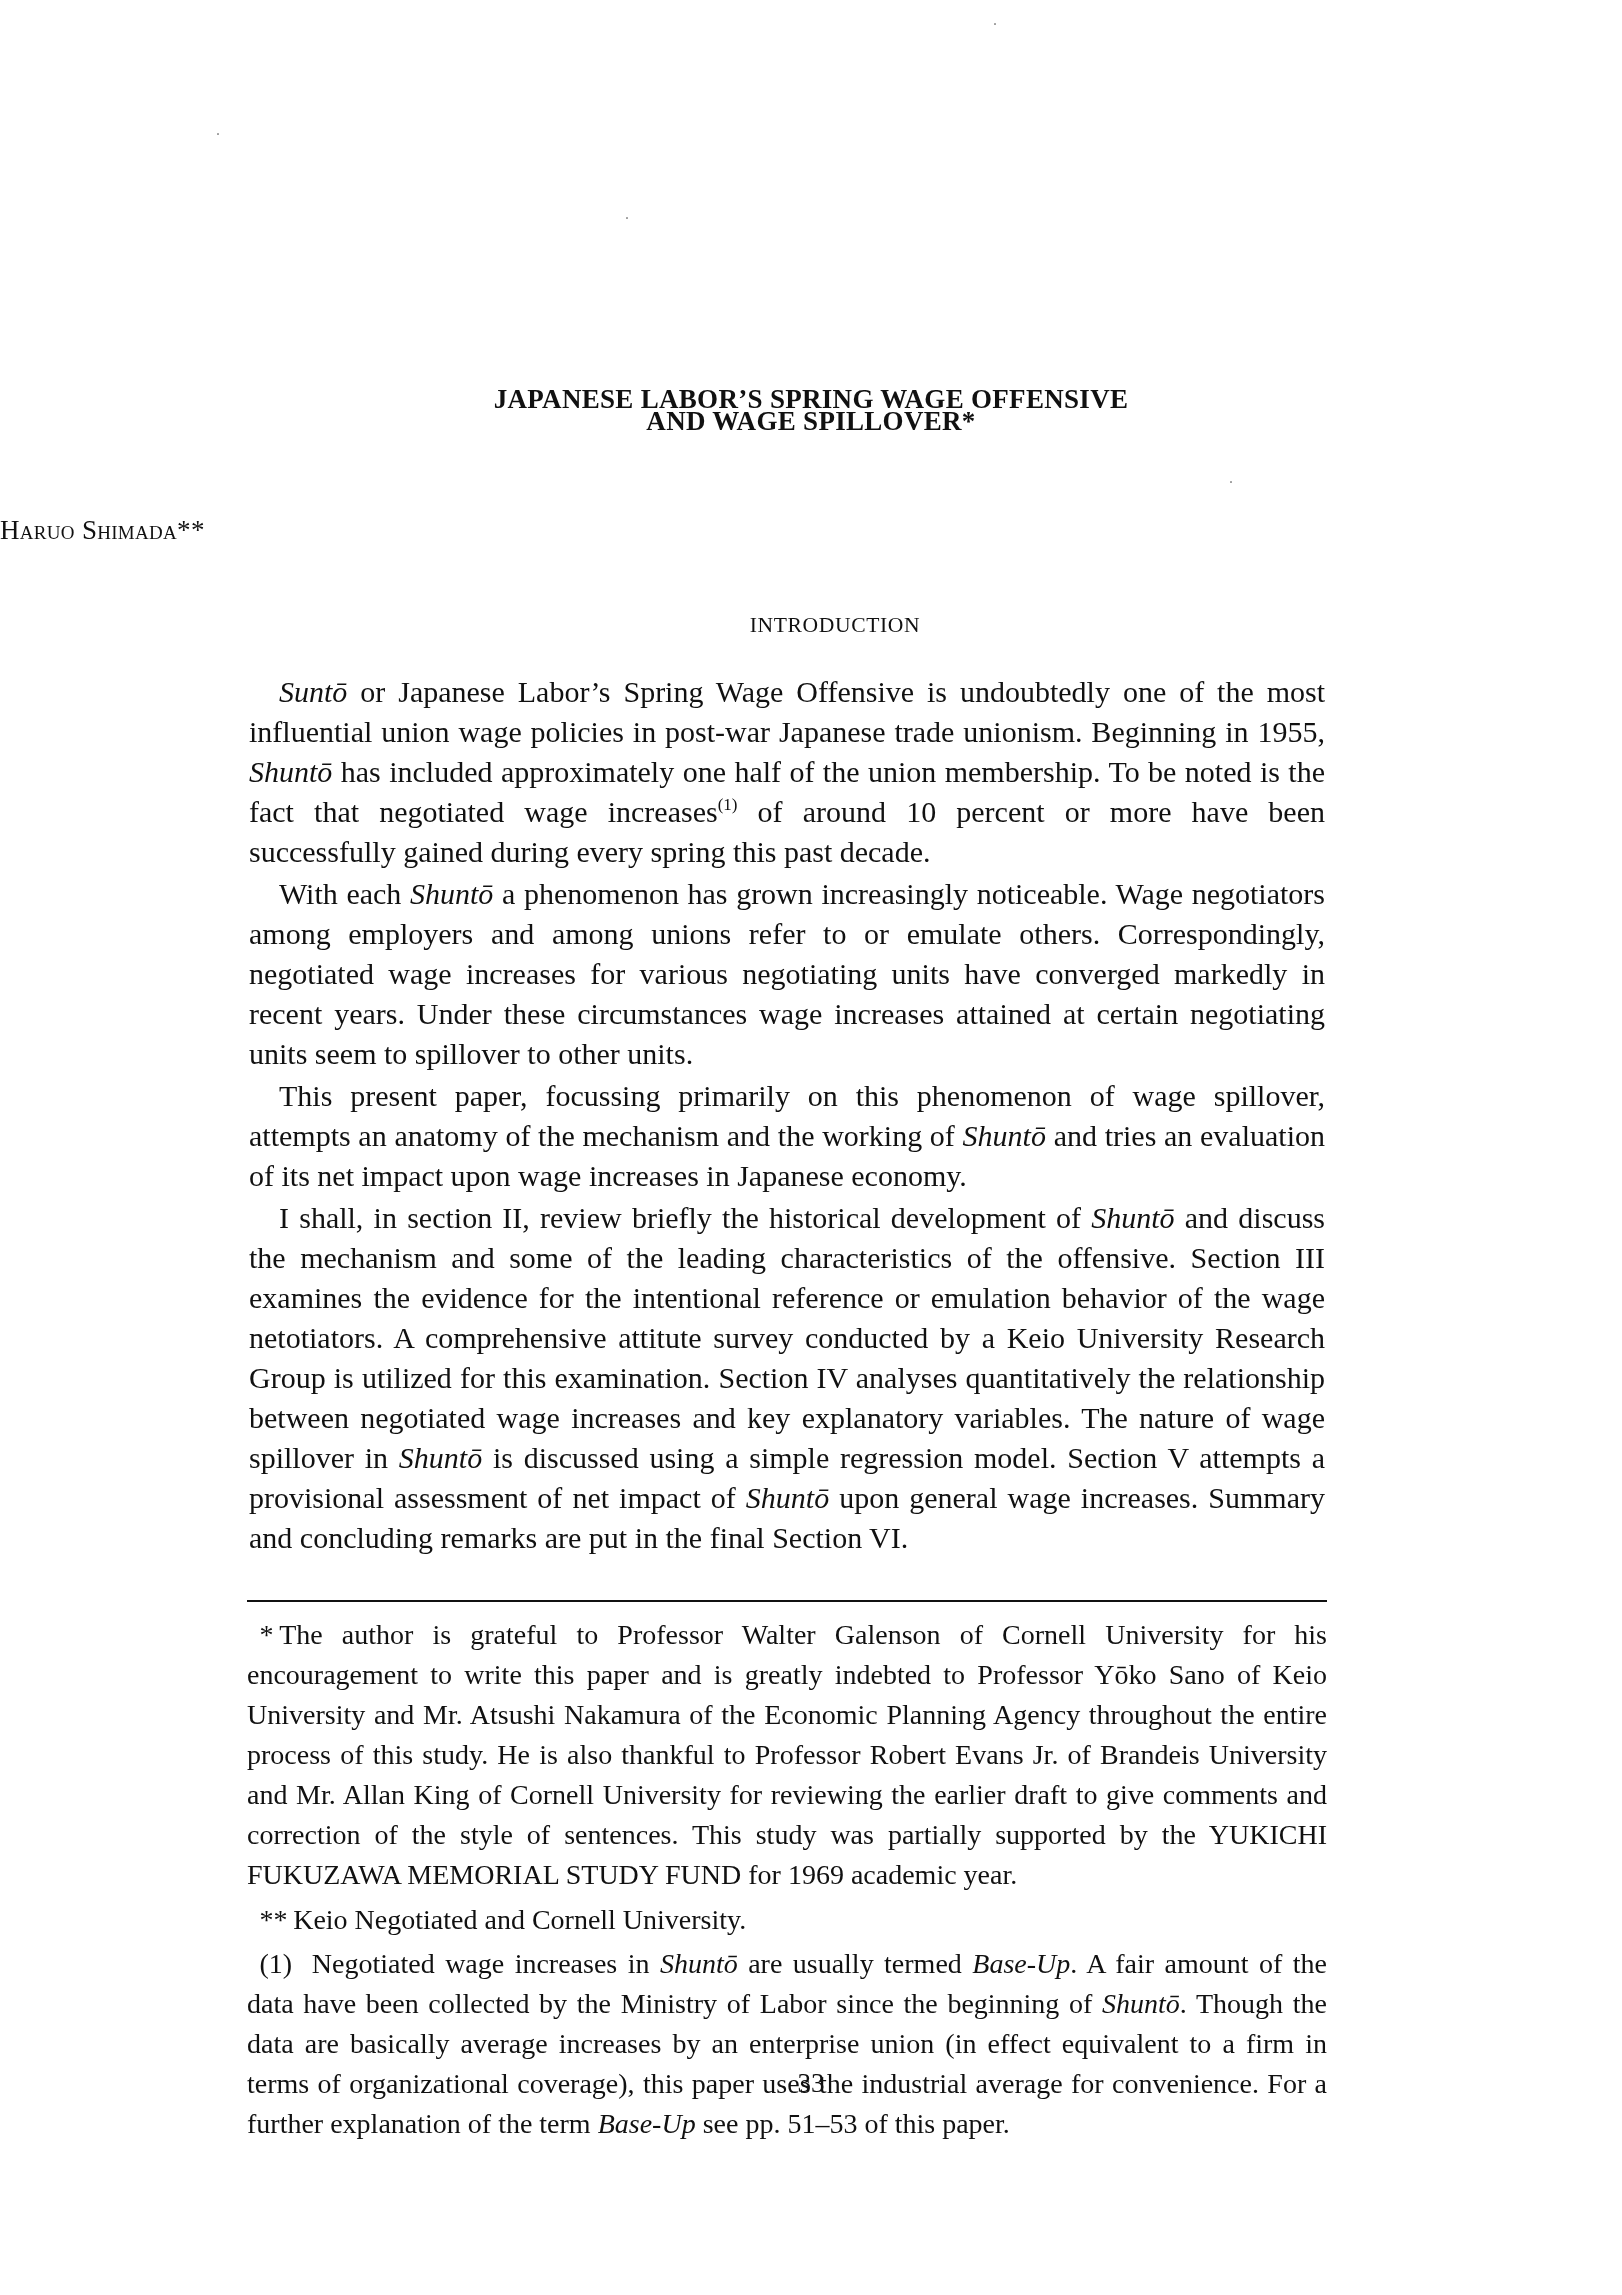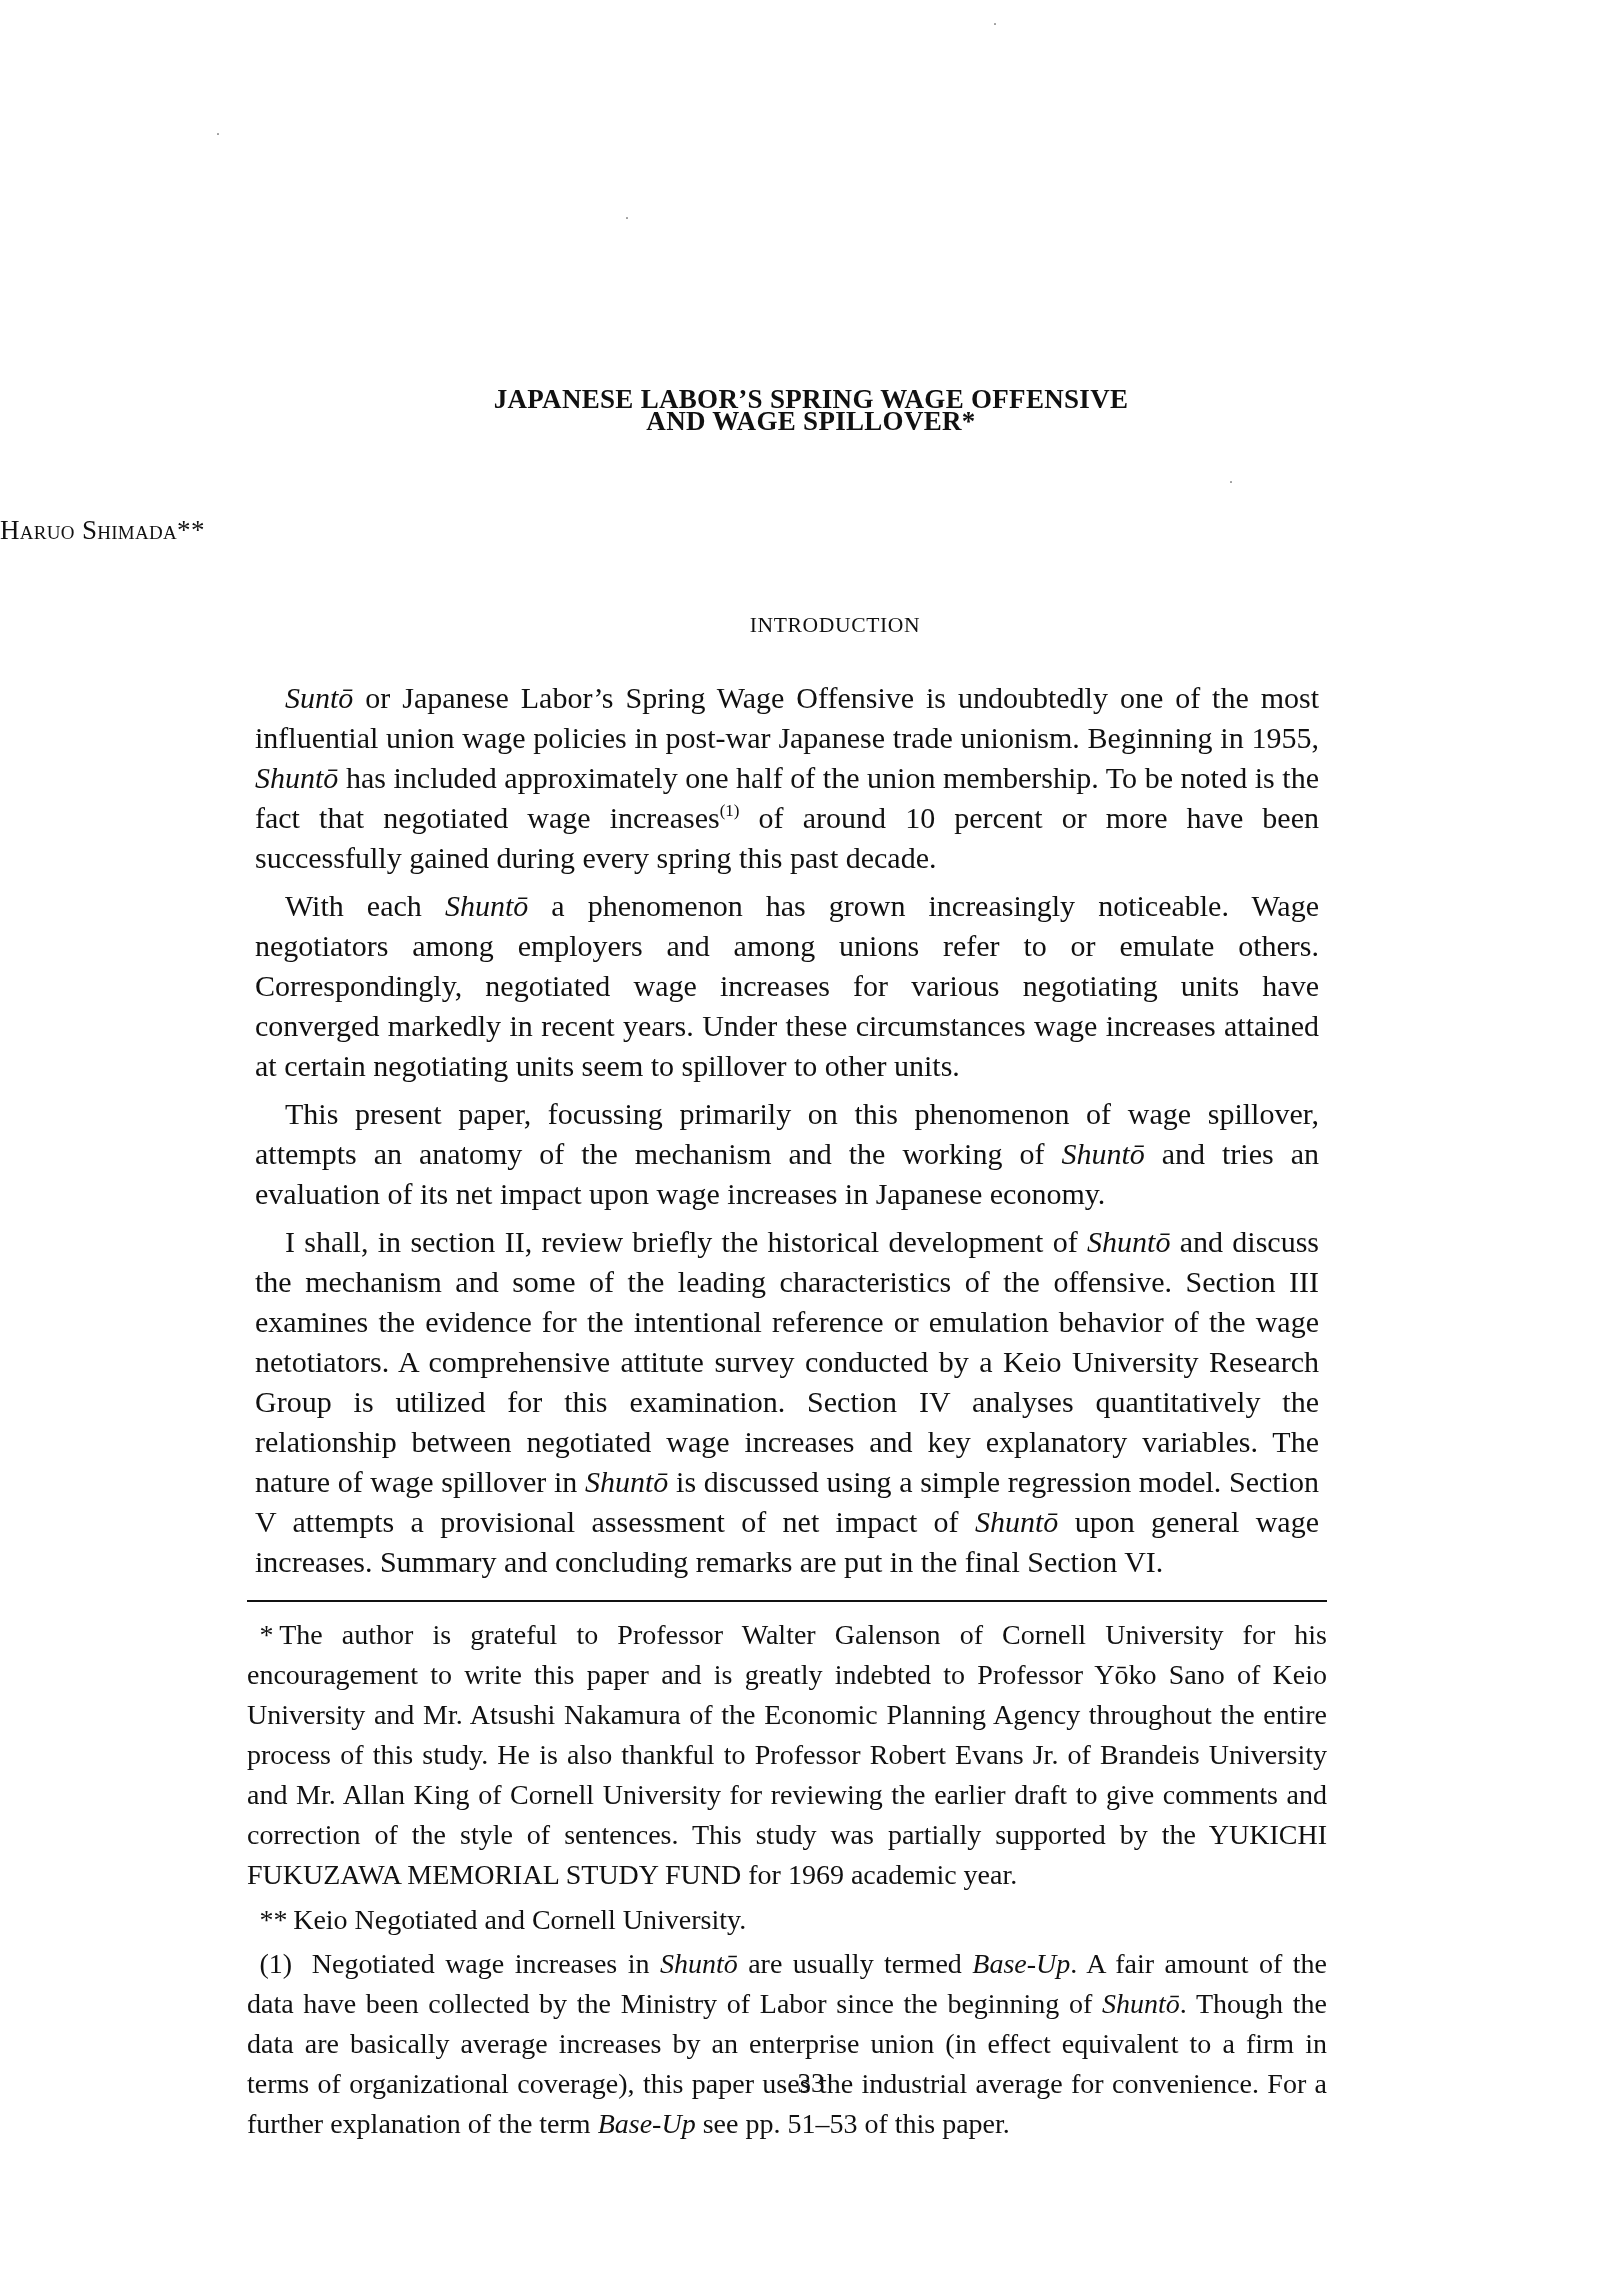--- a/index.html
+++ b/index.html
@@ -56,21 +56,21 @@
     .body-text {
       position: absolute;
       left: 247px;
       top: 670px;
       width: 1080px;
       font-size: 30px;
       line-height: 40px;
       text-align: justify;
     }
     .body-text p {
-      margin: 8px;
+      margin: 2px;
       text-indent: 0;
     }
     .body-text em, .footnotes em { font-style: italic; }
     sup.fnref {
       font-size: 17px;
       vertical-align: 12.5px;
       line-height: 0;
     }
     .rule {
       position: absolute;

